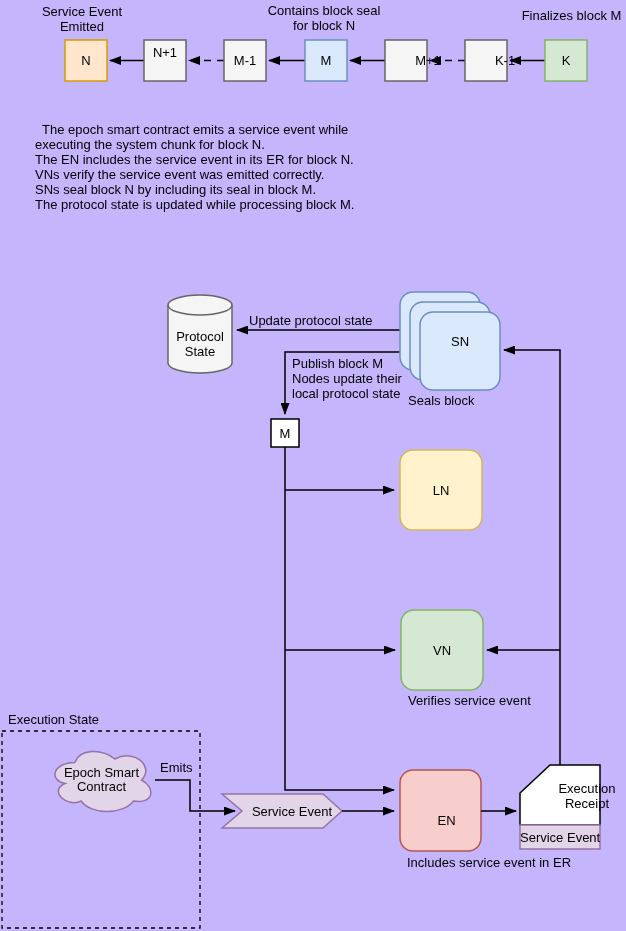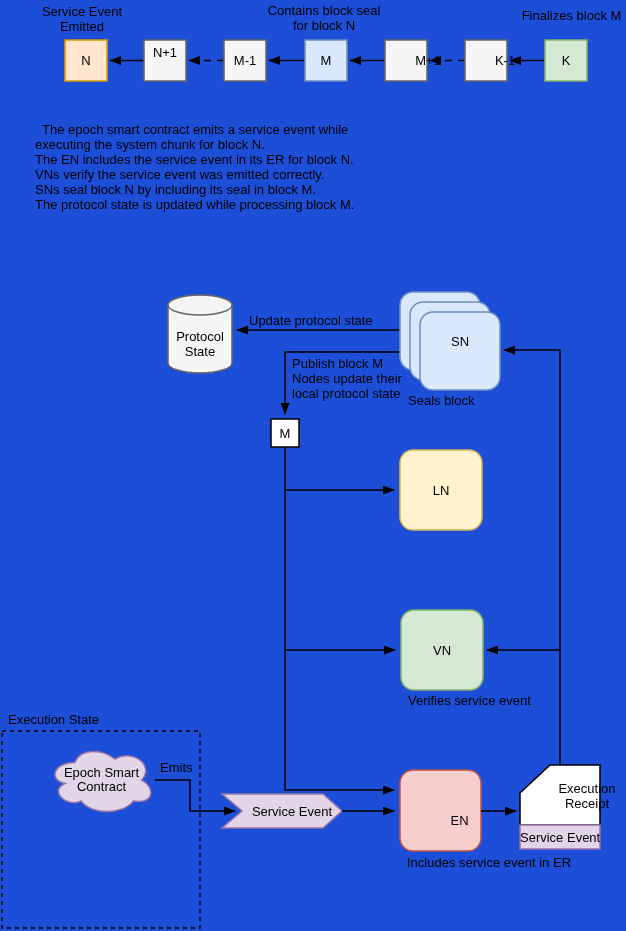--- a/index.html
+++ b/index.html
@@ -2,21 +2,21 @@
 <html><head>
 <meta charset="utf-8">
 <style>
   html,body{margin:0;padding:0;background:#ffffff;}
   #stage{
     position:relative;
     width:626px;height:931px;
     font-family:"Liberation Sans", sans-serif;
     color:#000;
     overflow:hidden;
-    background:#1d4ed8;
+    background:#c4b5fd;
   }
   #diagram-svg{position:absolute;left:0;top:0;}
   .lbl{
     position:absolute;
     font-size:13px;
     line-height:15px;
     white-space:pre;
   }
   .center{text-align:center;}
   .nodelbl{
@@ -154,21 +154,21 @@
 
   <div class="lbl" style="left:8px;top:712px;">Execution State</div>
 
   <div class="lbl center" style="left:48px;top:766px;width:107px;line-height:14px;">Epoch Smart
 Contract</div>
 
   <div class="lbl" style="left:160px;top:760px;">Emits</div>
 
   <div class="lbl center" style="left:242px;top:804px;width:100px;">Service Event</div>
 
-  <div class="nodelbl" style="left:419px;top:770px;width:81px;height:100px;border-radius:28px;">EN</div>
+  <div class="nodelbl" style="left:406px;top:770px;width:81px;height:100px;border-radius:28px;">EN</div>
 
   <div class="lbl center" style="left:547px;top:781px;width:80px;">Execution
 Receipt</div>
 
   <div class="lbl center" style="left:520px;top:830px;width:80px;">Service Event</div>
 
   <div class="lbl" style="left:407px;top:855px;">Includes service event in ER</div>
 
 </div>
 

